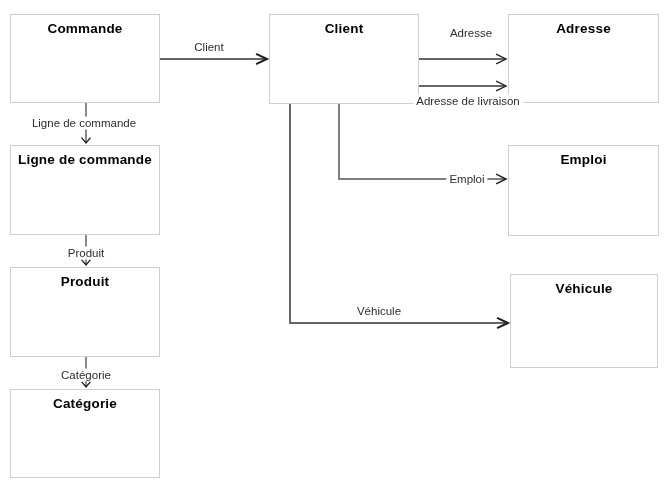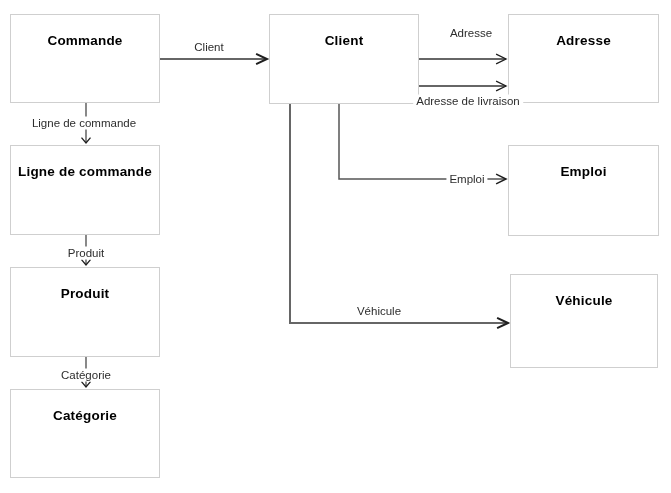--- a/index.html
+++ b/index.html
@@ -7,21 +7,21 @@
     width:671px;height:493px;overflow:hidden;
     font-family:"Liberation Sans",sans-serif;
   }
   .stage{position:relative;width:671px;height:493px;background:#ffffff;}
   .connections{position:absolute;left:0;top:0;z-index:1;}
   .entity{
     position:absolute;z-index:2;box-sizing:border-box;
     background:#ffffff;border:1.5px solid #cfcfcf;
   }
   .entity .title{
-    margin-top:18px;text-align:center;
+    margin-top:6px;text-align:center;
     font-size:13.5px;font-weight:bold;color:#000000;
     letter-spacing:.2px;white-space:nowrap;
   }
   .conn-label{
     position:absolute;z-index:3;transform:translate(-50%,-50%);
     font-size:11.5px;color:#2d2d2d;white-space:nowrap;line-height:13px;
   }
   .conn-label.bg{background:#ffffff;padding:0 3px;}
 </style>
 </head>

